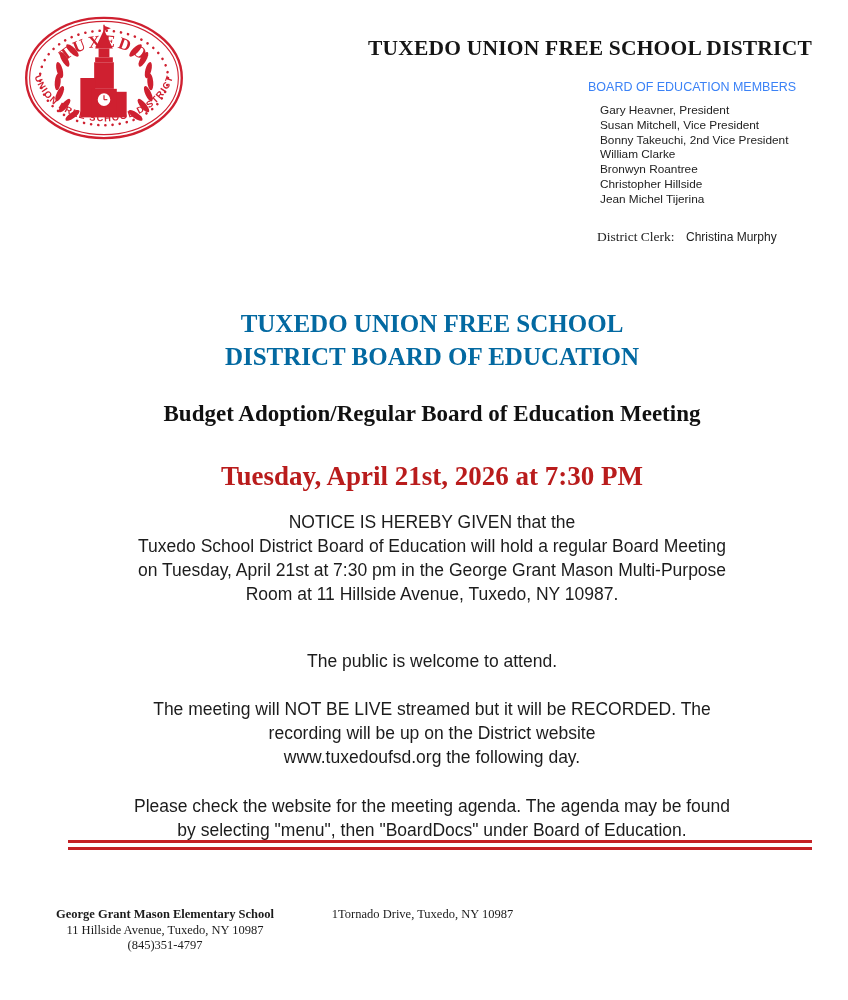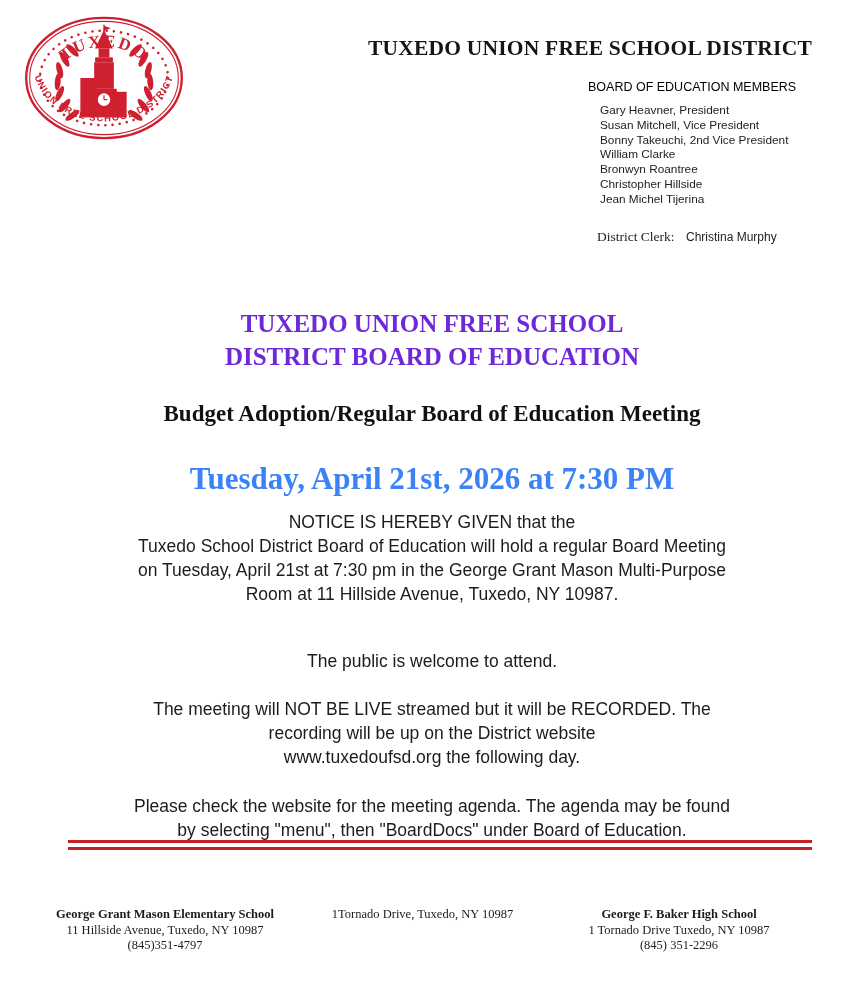--- a/index.html
+++ b/index.html
@@ -13,34 +13,34 @@
 
   .logo { position:absolute; left:20px; top:13px; width:168px; height:130px; }
 
   .district-title {
     position:absolute; left:330px; top:36px; width:520px;
     text-align:center; font-weight:bold; font-size:21.5px; color:#151515;
     letter-spacing:0.2px;
   }
   .boe-heading {
     position:absolute; left:588px; top:80px;
-    font-family:"Liberation Sans", sans-serif; font-size:12.5px; color:#000000;
+    font-family:"Liberation Sans", sans-serif; font-size:12.5px; color:#3b82f6;
   }
   .members {
     position:absolute; left:600px; top:103px;
     font-family:"Liberation Sans", sans-serif; font-size:11.8px;
     line-height:14.8px; color:#222;
   }
   .clerk { position:absolute; left:597px; top:229px; font-size:13.5px; color:#222; }
   .clerk .clerk-name { font-family:"Liberation Sans", sans-serif; font-size:12px; margin-left:8px; }
 
   .center-block { position:absolute; left:24px; width:816px; text-align:center; }
-  .main-title   { top:307px; font-weight:bold; font-size:25px; line-height:33px; color:#6d28d9; }
+  .main-title   { top:307px; font-weight:bold; font-size:25px; line-height:33px; color:#0369a1; }
   .meeting-type { top:401px; font-weight:bold; font-size:23px; color:#111; }
-  .meeting-date { top:461px; font-weight:bold; font-size:31px; color:#3b82f6; }
+  .meeting-date { top:461px; font-weight:bold; font-size:27px; color:#b91c1c; }
 
   .para {
     position:absolute; left:24px; width:816px; text-align:center;
     font-family:"Liberation Sans", sans-serif; font-size:17.5px;
     line-height:24px; color:#1c1c1c; white-space:pre-line;margin-top:13px;
   }
   .p-notice    { top:497px; }
   .p-public    { top:636px; }
   .p-recording { top:684px; }
   .p-agenda    { top:781px; }
@@ -170,21 +170,14 @@
         <div>(845)351-4797</div>
       </div>
   </div>
 
   <div class="footer-col fc2">
     <div>
         <div>1Tornado Drive, Tuxedo, NY 10987</div>
       </div>
   </div>
 
-  <div class="footer-col fc3">
-    <div class="fname">George F. Baker High School</div>
-    <div>
-        <div>1 Tornado Drive Tuxedo, NY 10987</div>
-        <div>(845) 351-2296</div>
-      </div>
-  </div>
 
 </div>
 
 </body></html>

